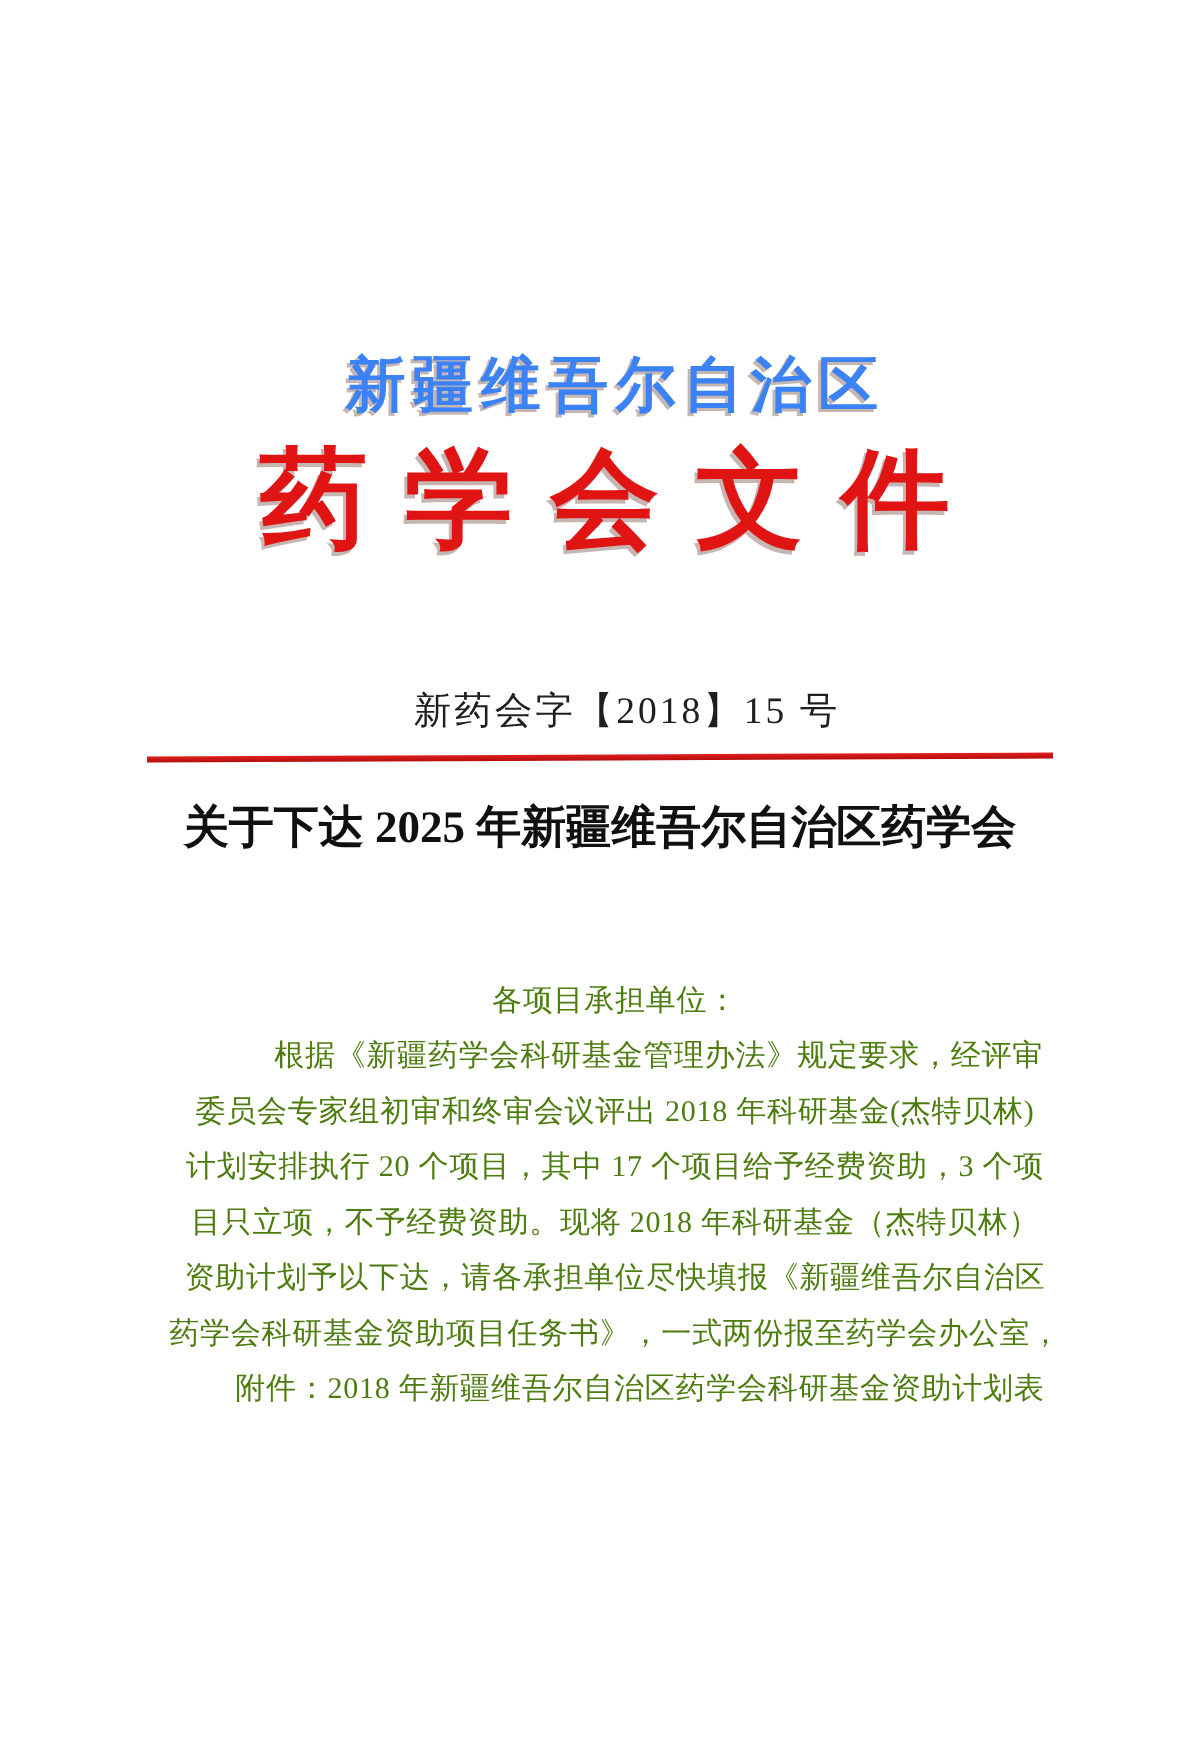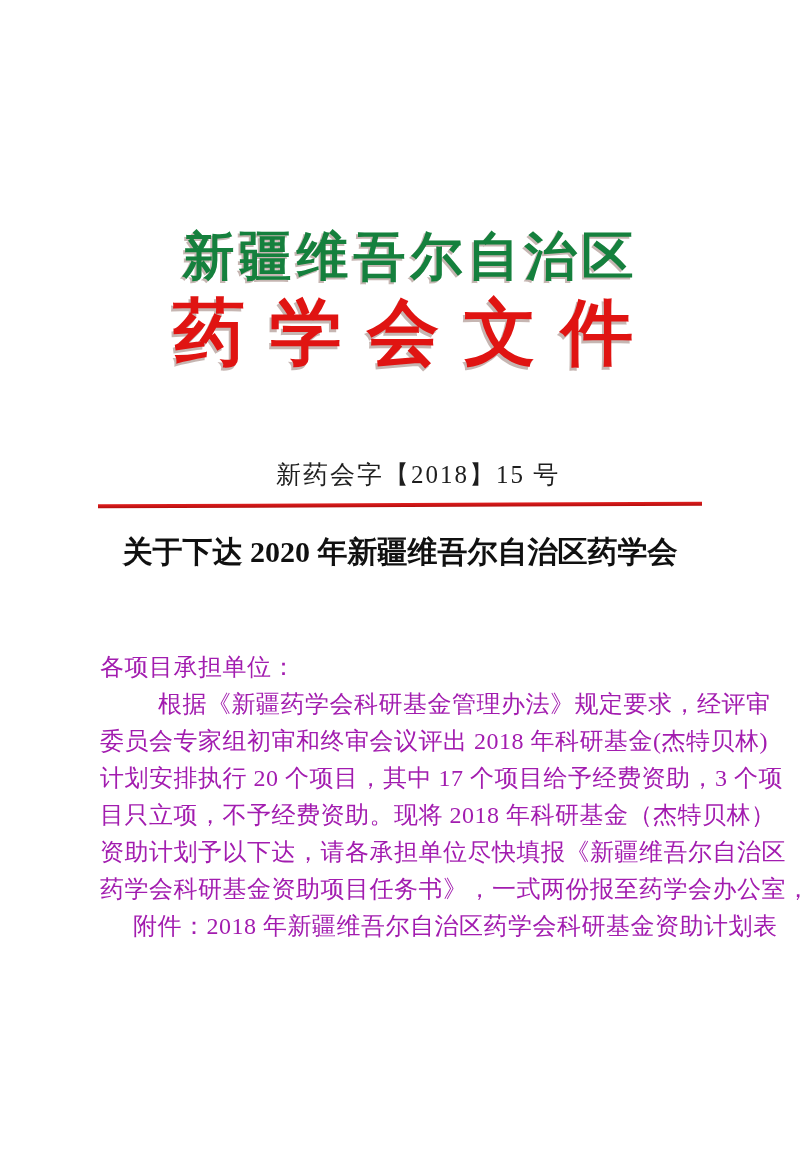--- a/index.html
+++ b/index.html
@@ -18,24 +18,24 @@
 
   
   .letterhead {
     position: absolute;
     top: 228px;
     left: 0;
     width: 100%;
     text-align: center;
   }
   .org-name-line1 {
-    font-size: 52px;
+    font-size: 40px;
     line-height: 58px;
     font-weight: bold;
-    color: #15803d;
+    color: #3b82f6;
     letter-spacing: 5px;
     padding-left: 21px;
     text-shadow: -2px 2px 0 rgba(105, 62, 52, 0.38);
     white-space: nowrap;
   }
   .org-name-line2 {
     margin-top: 8px;
     font-size: 72px;
     line-height: 78px;
     font-weight: bold;
@@ -85,23 +85,24 @@
     color: #101010;
   }
   .doc-title .t-line { white-space: nowrap; }
 
   
   .doc-body {
     position: absolute;
     top: 649px;
     left: 100px;
     width: 620px;
-    font-size: 24px;
+    font-size: 20px;
     line-height: 37px;
-    color: #a21caf;
+    color: #4d7c0f;
+    text-align: center;
   }
   .body-line {
     white-space: nowrap;
     letter-spacing: 0.5px;
   }
   .indent-2 { text-indent: 58px; }
   .indent-1 { text-indent: 33px; }
 </style>
 </head>
 <body>
@@ -111,21 +112,21 @@
   <div class="letterhead">
     <div class="org-name-line1">新疆维吾尔自治区</div>
     <div class="org-name-line2">药学会文件</div>
   </div>
 
   <div class="doc-number">新药会字【2018】15 号</div>
 
   <div class="red-rule"></div>
 
   <div class="doc-title">
-    <div class="t-line">关于下达 2020 年新疆维吾尔自治区药学会</div>
+    <div class="t-line">关于下达 2025 年新疆维吾尔自治区药学会</div>
   </div>
 
   <div class="doc-body">
     <div class="body-line">各项目承担单位：</div>
     <div class="body-line indent-2">根据《新疆药学会科研基金管理办法》规定要求，经评审</div>
     <div class="body-line">委员会专家组初审和终审会议评出 2018 年科研基金(杰特贝林)</div>
     <div class="body-line">计划安排执行 20 个项目，其中 17 个项目给予经费资助，3 个项</div>
     <div class="body-line">目只立项，不予经费资助。现将 2018 年科研基金（杰特贝林）</div>
     <div class="body-line">资助计划予以下达，请各承担单位尽快填报《新疆维吾尔自治区</div>
     <div class="body-line">药学会科研基金资助项目任务书》，一式两份报至药学会办公室，</div>

